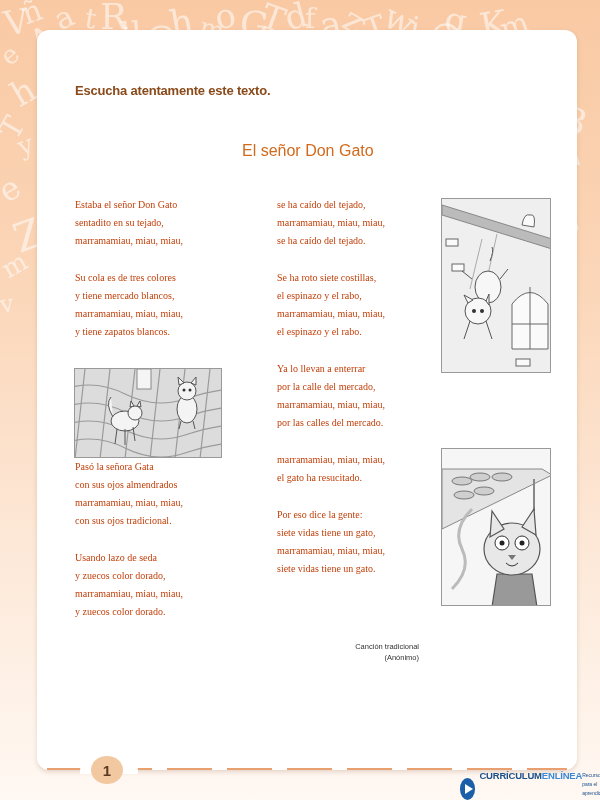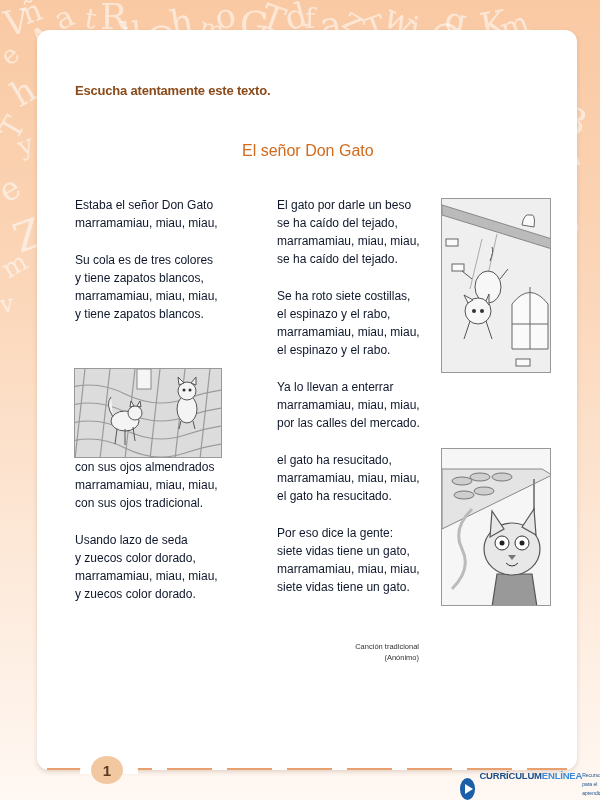--- a/index.html
+++ b/index.html
@@ -38,22 +38,22 @@
     position:absolute; left:75px; top:83px;
     font-family:"Liberation Sans", sans-serif; font-weight:bold;
     font-size:13px; color:#8a4a1a; letter-spacing:-0.2px;
   }
   .poem-title {
     position:absolute; left:242px; top:142px;
     font-family:"Liberation Sans", sans-serif; font-weight:normal;
     font-size:16px; color:#d26a1c;
   }
   .col {
-    position:absolute; font-family:Liberation Sans, sans-serif;
-    font-size:12px; color:#0f172a; line-height:18px;
+    position:absolute; font-family:Liberation Serif, serif;
+    font-size:10px; color:#c2410c; line-height:18px;
   }
   .col-left { left:75px; top:196px; width:190px; }
   .col-right { left:277px; top:196px; width:170px; }
   .stanza { margin-bottom:19px; }
   .stanza div { white-space:nowrap; }
   .col-left .gap-img { height:98px; }
   .credit {
     position:absolute; right:181px; top:641px; text-align:right;
     font-family:"Liberation Sans", sans-serif; font-size:7.5px; color:#333; line-height:11px;margin-left:20px;
   }
@@ -121,63 +121,63 @@
 <div class="card-bottom-line"></div>
 <div class="page-tab"></div>
 <div class="page-number">1</div>
 
 <div class="instruction">Escucha atentamente este texto.</div>
 <div class="poem-title">El señor Don Gato</div>
 
 <div class="col col-left">
   <div class="stanza">
     <div>Estaba el señor Don Gato</div>
+    <div>sentadito en su tejado,</div>
     <div>marramamiau, miau, miau,</div>
   </div>
   <div class="stanza">
     <div>Su cola es de tres colores</div>
-    <div>y tiene zapatos blancos,</div>
+    <div>y tiene mercado blancos,</div>
     <div>marramamiau, miau, miau,</div>
     <div>y tiene zapatos blancos.</div>
   </div>
   <div class="gap-img"></div>
   <div class="stanza">
     <div>Pasó la señora Gata</div>
     <div>con sus ojos almendrados</div>
     <div>marramamiau, miau, miau,</div>
     <div>con sus ojos tradicional.</div>
   </div>
   <div class="stanza">
     <div>Usando lazo de seda</div>
     <div>y zuecos color dorado,</div>
     <div>marramamiau, miau, miau,</div>
     <div>y zuecos color dorado.</div>
   </div>
 </div>
 
 <div class="col col-right">
   <div class="stanza">
-    <div>El gato por darle un beso</div>
     <div>se ha caído del tejado,</div>
     <div>marramamiau, miau, miau,</div>
     <div>se ha caído del tejado.</div>
   </div>
   <div class="stanza">
     <div>Se ha roto siete costillas,</div>
     <div>el espinazo y el rabo,</div>
     <div>marramamiau, miau, miau,</div>
     <div>el espinazo y el rabo.</div>
   </div>
   <div class="stanza">
     <div>Ya lo llevan a enterrar</div>
+    <div>por la calle del mercado,</div>
     <div>marramamiau, miau, miau,</div>
     <div>por las calles del mercado.</div>
   </div>
   <div class="stanza">
-    <div>el gato ha resucitado,</div>
     <div>marramamiau, miau, miau,</div>
     <div>el gato ha resucitado.</div>
   </div>
   <div class="stanza">
     <div>Por eso dice la gente:</div>
     <div>siete vidas tiene un gato,</div>
     <div>marramamiau, miau, miau,</div>
     <div>siete vidas tiene un gato.</div>
   </div>
 </div>

